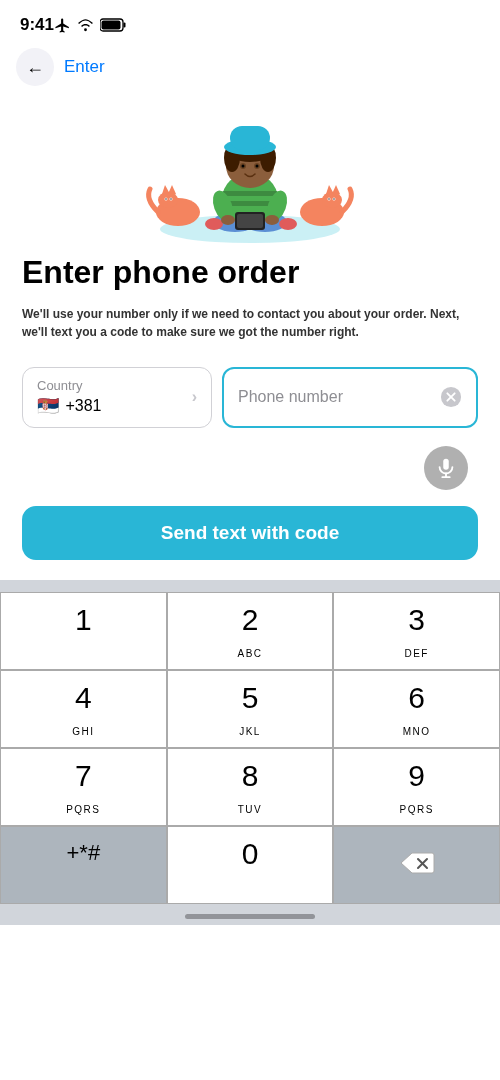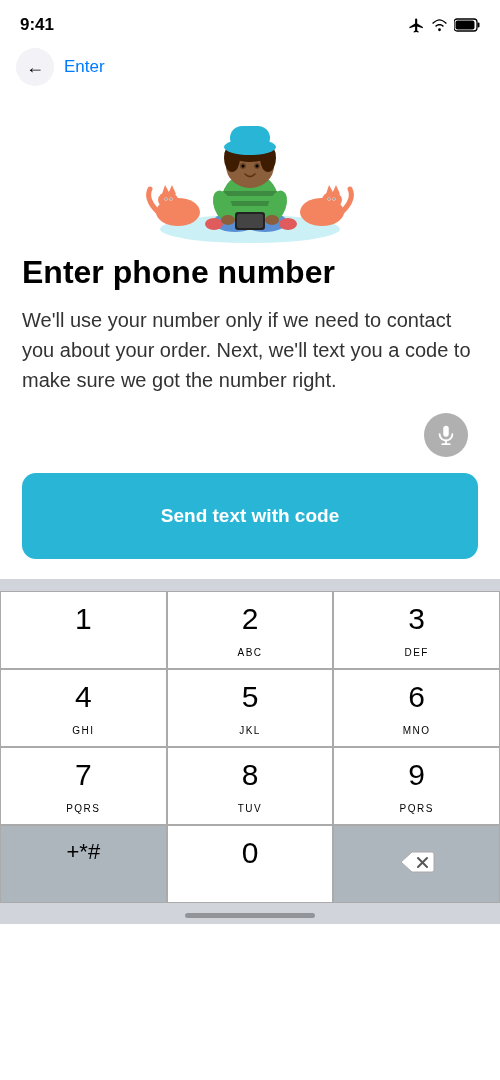--- a/index.html
+++ b/index.html
@@ -9,21 +9,20 @@
       width: 500px;
       min-height: 1080px;
       font-family: -apple-system, 'SF Pro Display', 'Helvetica Neue', Arial, sans-serif;
       background: #fff;
       overflow: hidden;
     }
 
     
     .status-bar {
       display: flex;
-      justify-content: space-between;
       align-items: center;
       padding: 10px 20px 4px 20px;
       height: 44px;
     }
     .status-time {
       font-size: 17px;
       font-weight: 600;
       color: #000;
     }
     .status-icons {
@@ -87,24 +86,25 @@
 
     .page-title {
       font-size: 32px;
       font-weight: 800;
       color: #000;
       line-height: 1.15;
       margin-bottom: 14px;
     }
 
     .page-desc {
-      font-size: 20px;
+      font-size: 12px;
       color: #333;
       line-height: 1.5;
-      margin-bottom: 18px;
+      margin-bottom: 26px;
+      font-weight: bold;
     }
 
     
     .input-row {
       display: flex;
       gap: 10px;
       margin-bottom: 18px;
     }
 
     .country-selector {
@@ -194,21 +194,21 @@
 
     
     .send-btn {
       width: 100%;
       background: #29b6d6;
       color: #fff;
       font-size: 19px;
       font-weight: 600;
       border: none;
       border-radius: 14px;
-      padding: 32px;
+      padding: 16px;
       cursor: pointer;
       margin-bottom: 0;
     }
 
     
     .keyboard {
       background: #d1d5db;
       padding-top: 12px;
       margin-top: 20px;
     }
@@ -382,24 +382,48 @@
     <circle cx="103" cy="72" r="3" fill="#6b4423"></circle>
     <circle cx="117" cy="72" r="3" fill="#6b4423"></circle>
     <circle cx="103" cy="72" r="1.5" fill="#000"></circle>
     <circle cx="117" cy="72" r="1.5" fill="#000"></circle>
 
     <path d="M105 80 Q110 85 115 80" stroke="#5a3010" stroke-width="1.5" fill="none" stroke-linecap="round"></path>
   </svg>
 </div>
 
 <div class="main-content">
-  <h1 class="page-title">Enter phone number</h1>
+  <h1 class="page-title">Enter phone order</h1>
   <p class="page-desc">We'll use your number only if we need to contact you about your order. Next, we'll text you a code to make sure we got the number right.</p>
 
   
+  <div class="input-row">
+
+    <div class="country-selector">
+      <div class="country-inner">
+        <span class="country-label">Country</span>
+        <div class="country-value">
+          <span class="flag">🇷🇸</span>
+          <span>+381</span>
+        </div>
+      </div>
+      <span class="chevron-right">›</span>
+    </div>
+
+    <div class="phone-input-container">
+      <input class="phone-input" type="tel" placeholder="Phone number" style="">
+      <span class="clear-btn">
+        <svg width="22" height="22" viewBox="0 0 24 24" fill="#c7c7cc">
+          <circle cx="12" cy="12" r="11" fill="#c7c7cc"></circle>
+          <line x1="8" y1="8" x2="16" y2="16" stroke="#fff" stroke-width="2" stroke-linecap="round"></line>
+          <line x1="16" y1="8" x2="8" y2="16" stroke="#fff" stroke-width="2" stroke-linecap="round"></line>
+        </svg>
+      </span>
+    </div>
+  </div>
 
   
   <div class="mic-area">
     <div class="mic-circle">
       <svg width="22" height="22" viewBox="0 0 24 24" fill="#fff">
         <rect x="9" y="2" width="6" height="12" rx="3" fill="#fff"></rect>
         <path d="M5 11a7 7 0 0 0 14 0" stroke="#fff" stroke-width="2" fill="none" stroke-linecap="round"></path>
         <line x1="12" y1="18" x2="12" y2="22" stroke="#fff" stroke-width="2" stroke-linecap="round"></line>
         <line x1="8" y1="22" x2="16" y2="22" stroke="#fff" stroke-width="2" stroke-linecap="round"></line>
       </svg>

